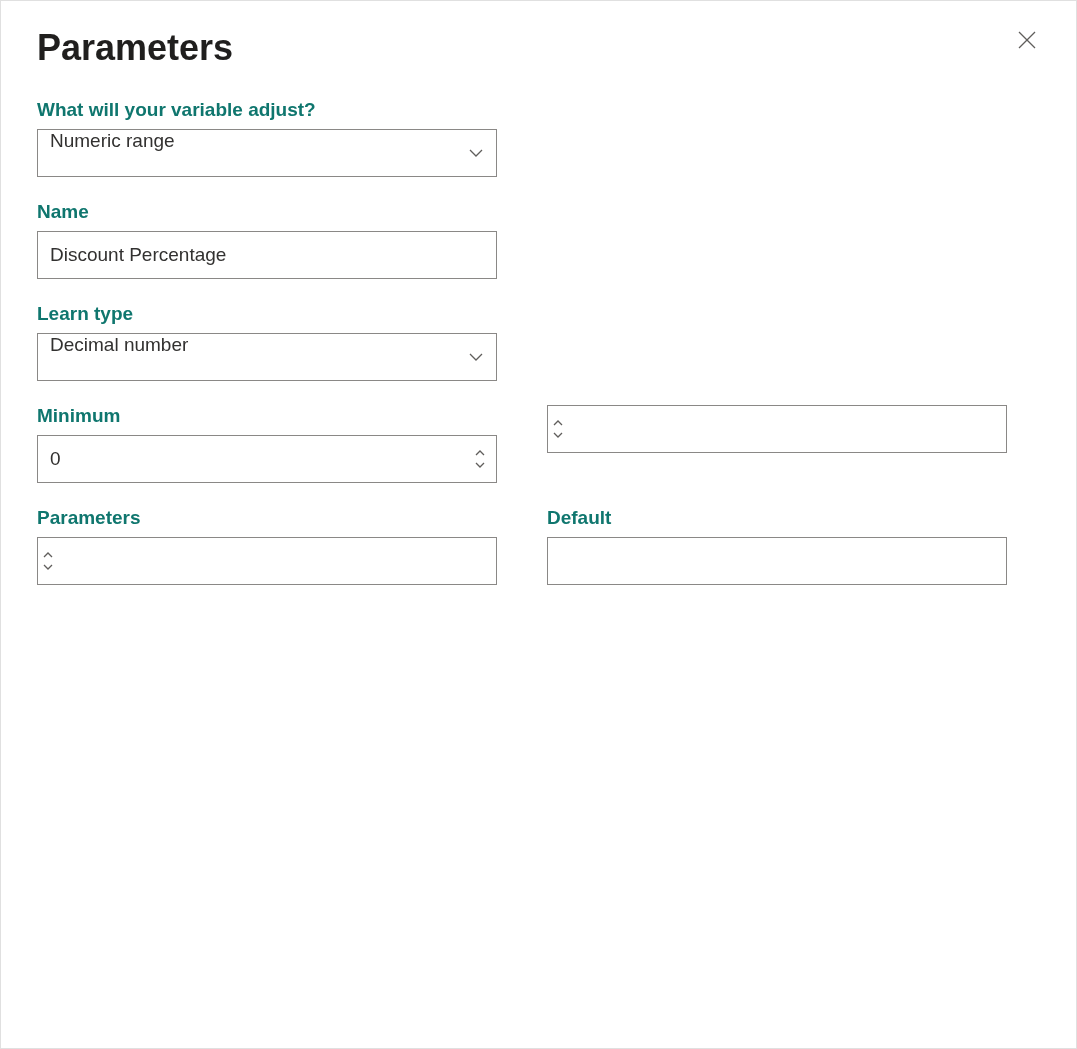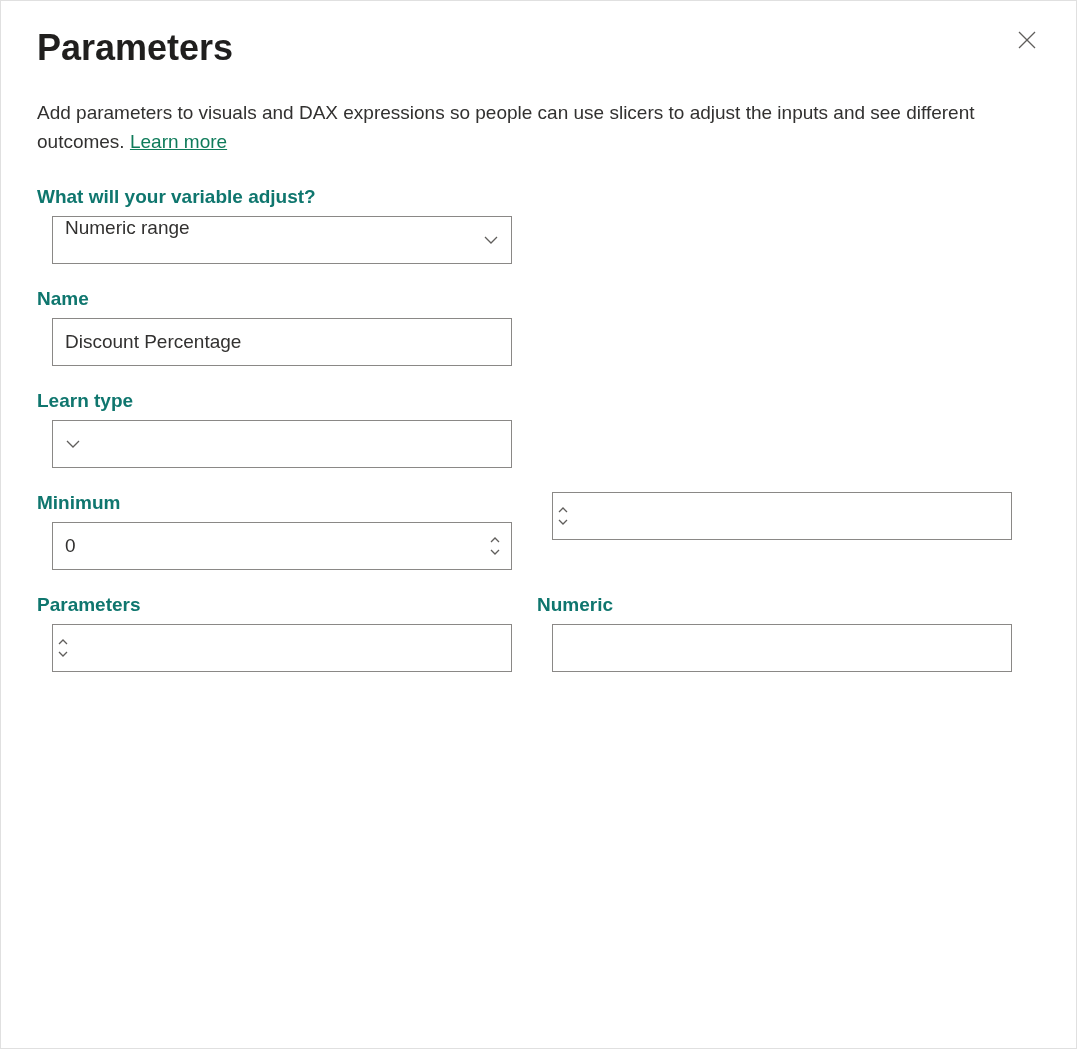--- a/index.html
+++ b/index.html
@@ -80,21 +80,20 @@
     margin-bottom: 8px;
     display: block;
   }
   .select-wrap, .text-input-wrap, .spinner-wrap {
     position: relative;
     width: 460px;
     height: 48px;
     border: 1px solid #8a8886;
     background: #ffffff;
     display: flex;
-    margin-left: 15px;
   }
   .select-wrap .value,
   .text-input-wrap .value,
   .spinner-wrap .value {
     flex: 1;
     padding: 0 12px;
     font-size: 19px;
     color: #323130;
     border: none;
     outline: none;
@@ -126,21 +125,21 @@
   }
   .spinner-arrows svg {
     width: 10px;
     height: 7px;
     stroke: #605e5c;
     stroke-width: 1.3;
     fill: none;
   }
   .two-col {
     display: flex;
-    gap: 40px;
+    gap: 50px;
     flex-wrap: wrap;
   }
   .two-col .field {
     width: 460px;
   }
 </style>
 </head>
 <body>
 
 <div class="dialog">
@@ -150,23 +149,20 @@
     <div class="header-row">
       <h1 class="dialog-title">Parameters</h1>
       <button class="close-btn">
         <svg viewBox="0 0 18 18">
             <line x1="1" y1="1" x2="17" y2="17"></line>
             <line x1="17" y1="1" x2="1" y2="17"></line>
           </svg>
       </button>
     </div>
 
-    <p class="description">
-      <span>Add parameters to visuals and DAX expressions so people can use slicers to adjust the inputs and see different outcomes. </span><a class="learn-more">Learn more</a>
-    </p>
 
     <div class="form-area">
 
       <div class="field">
         <label class="field-label">What will your variable adjust?</label>
         <div class="select-wrap">
           <span class="value">Numeric range</span>
           <span class="chev">
             <svg viewBox="0 0 14 10">
                 <polyline points="1,2 7,8 13,2"></polyline>
@@ -178,20 +174,21 @@
       <div class="field">
         <label class="field-label">Name</label>
         <div class="text-input-wrap">
           <input class="value" value="Discount Percentage" style="">
         </div>
       </div>
 
       <div class="field">
         <label class="field-label">Learn type</label>
         <div class="select-wrap">
+          <span class="value">Decimal number</span>
           <span class="chev">
             <svg viewBox="0 0 14 10">
                 <polyline points="1,2 7,8 13,2"></polyline>
               </svg>
           </span>
         </div>
       </div>
 
       <div class="two-col">
         <div class="field">
@@ -230,21 +227,21 @@
               <svg viewBox="0 0 10 7">
                   <polyline points="1,5 5,1 9,5"></polyline>
                 </svg>
               <svg viewBox="0 0 10 7">
                   <polyline points="1,2 5,6 9,2"></polyline>
                 </svg>
             </div>
           </div>
         </div>
         <div class="field">
-          <label class="field-label">Numeric</label>
+          <label class="field-label">Default</label>
           <div class="text-input-wrap">
             <input class="value" value="" style="">
           </div>
         </div>
       </div>
 
     </div>
   </div>
 
 </div>

